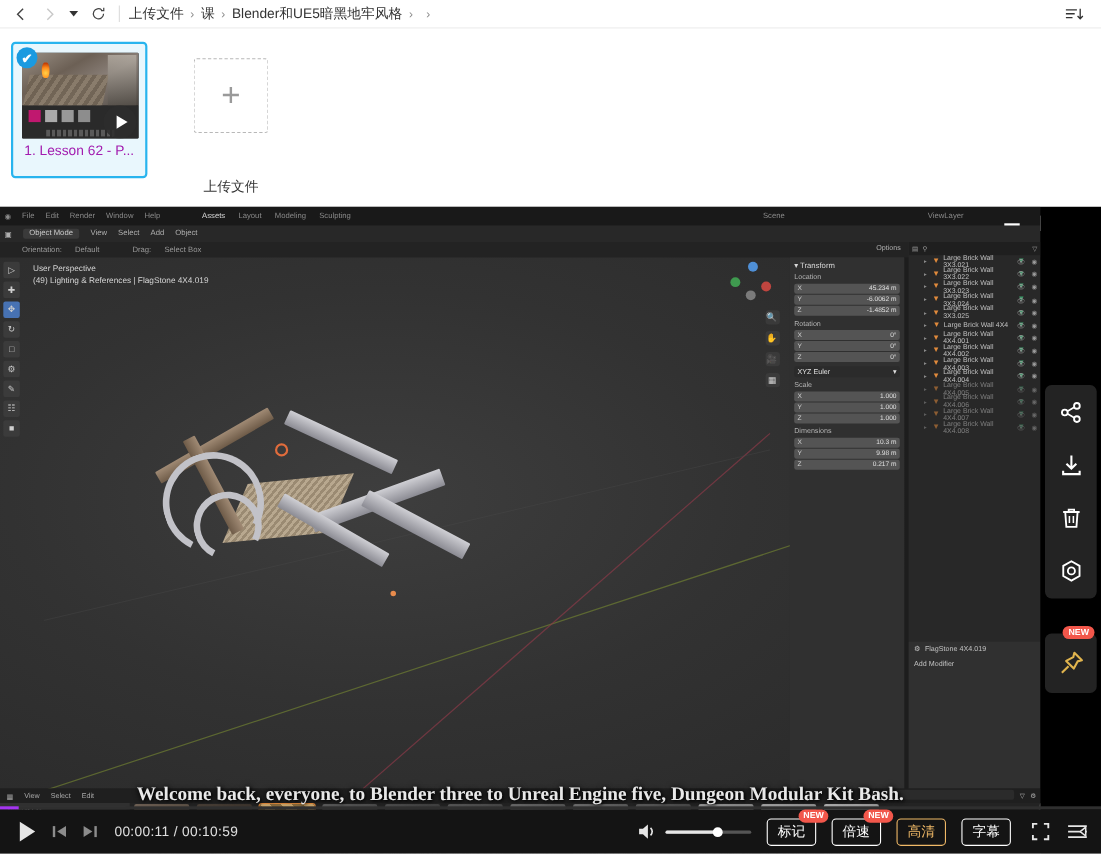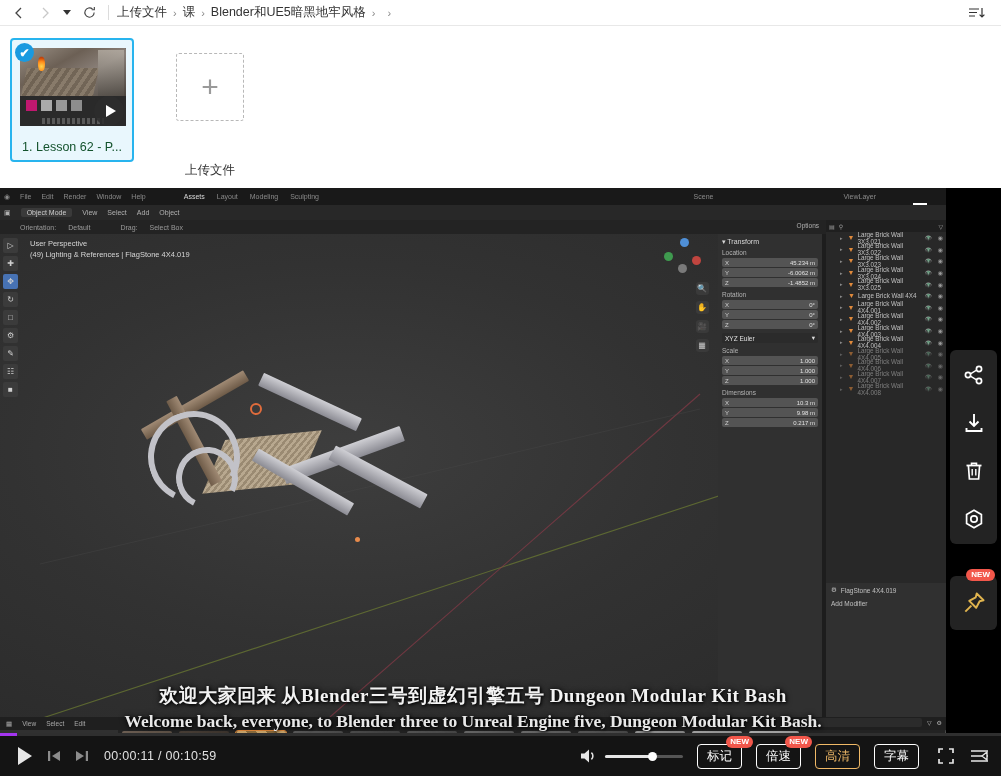--- a/index.html
+++ b/index.html
@@ -85,22 +85,22 @@
     position: absolute; left: 74px; top: 48px; width: 30px; height: 30px;
     border-radius: 50%; background: rgba(45,45,45,.85);
     display: flex; align-items: center; justify-content: center;
   }
   .play-badge::after {
     content: ""; border-left: 10px solid #fff;
     border-top: 6px solid transparent; border-bottom: 6px solid transparent;
     margin-left: 3px;
   }
   .file-name {
-    position: absolute; left: 0; bottom: 6px; width: 120px; text-align: center;
-    font-size: 12.5px; color: #14532d; white-space: nowrap; overflow: hidden;
+    position: absolute; left: 0; bottom: 16px; width: 120px; text-align: center;
+    font-size: 12.5px; color: #a21caf; white-space: nowrap; overflow: hidden;
   }
   .upload-card {
     position: absolute; left: 176px; top: 27px; width: 68px; height: 68px;
     border: 1px dashed #b8b8b8; border-radius: 3px; background: #fff;
     display: flex; align-items: center; justify-content: center; cursor: pointer;
   }
   .plus-icon { color: #9a9a9a; font-size: 30px; font-weight: 300; line-height: 1; }
   .upload-label {
     position: absolute; left: 160px; top: 136px; width: 100px; text-align: center;
     font-size: 12.5px; color: #333;
@@ -717,21 +717,20 @@
                   </div>
                   <div class="asset-label">Small Brick Wall 3...</div>
                 </div>
               </div>
 
           </div>
         </div>
       </div>
 
       <div class="subs">
-        <div class="sub-cn">欢迎大家回来 从Blender三号到虚幻引擎五号 Dungeon Modular Kit Bash</div>
         <div class="sub-en">Welcome back, everyone, to Blender three to Unreal Engine five, Dungeon Modular Kit Bash.</div>
       </div>
 
     </div>
 
     <div class="win-ctrls">
       <div class="win-btn">
           <span class="win-min"></span>
         </div>
       <div class="win-btn">

